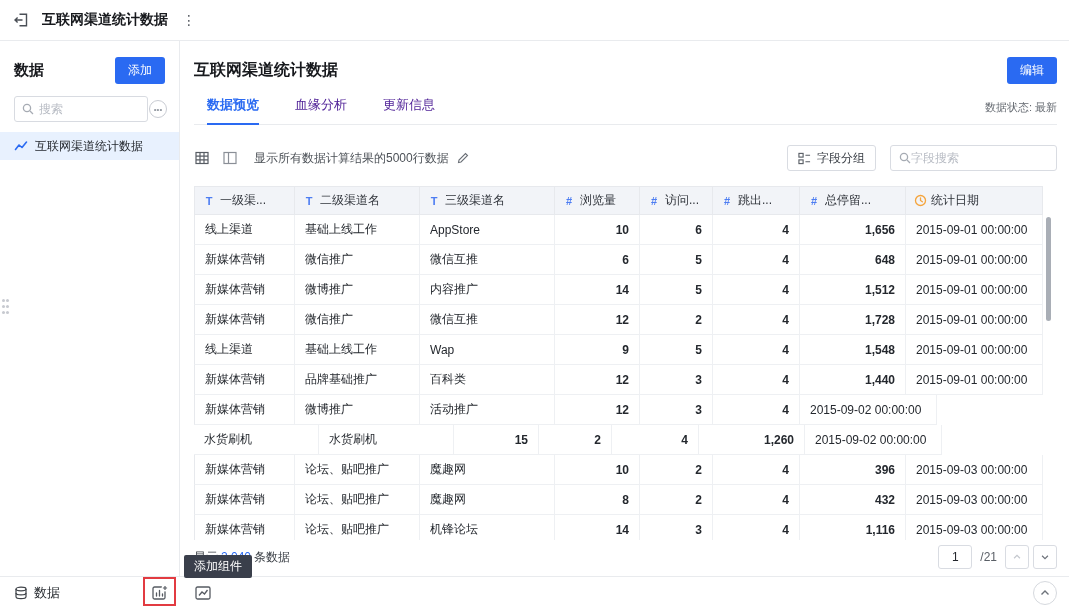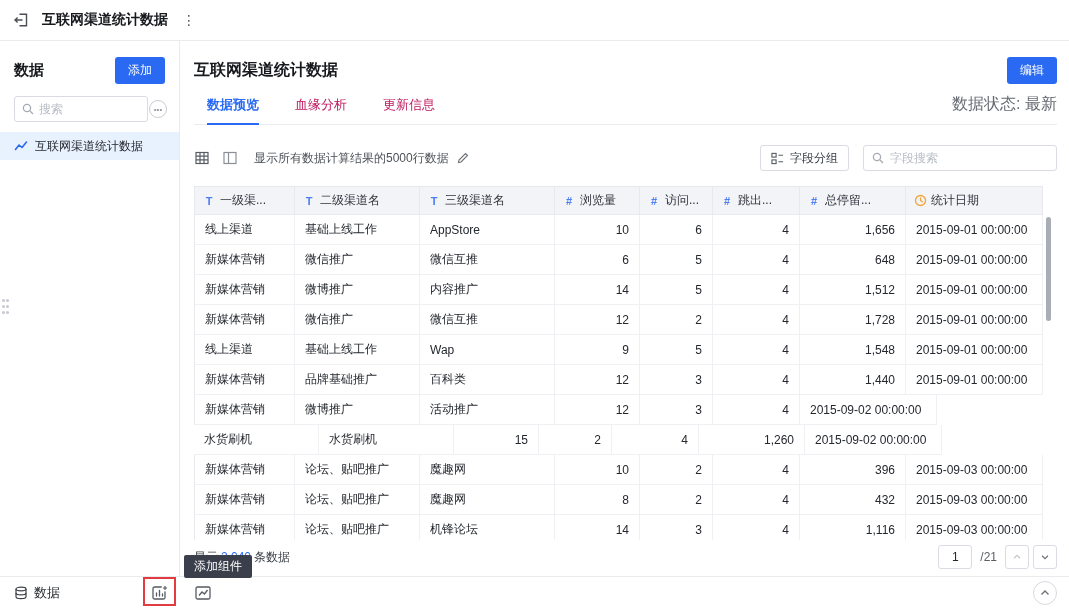--- a/index.html
+++ b/index.html
@@ -39,47 +39,47 @@
     background:#c7cad0; border-radius:50%;
     box-shadow:4px 0 #c7cad0,0 6px #c7cad0,4px 6px #c7cad0,0 12px #c7cad0,4px 12px #c7cad0; cursor:col-resize; }
 
   
   .main { position:absolute; left:180px; top:41px; width:889px; height:535px; background:#fff; }
   .main-head { position:absolute; left:14px; right:12px; top:16px; height:26px;
     display:flex; align-items:center; justify-content:space-between; }
   .main-title { font-size:16px; font-weight:bold; color:#17191d; }
   .tabs { position:absolute; left:14px; right:12px; top:52px; height:32px;
     border-bottom:1px solid #e9ebee; display:flex; gap:36px; padding-left:13px; }
-  .tab { font-size:13px; color:#be185d; display:flex; align-items:flex-end;
+  .tab { font-size:13px; color:#4c1d95; display:flex; align-items:flex-end;
     padding-bottom:10px; cursor:pointer; position:relative; }
   .tab.active { color:#2a6af2; font-weight:bold; }
   .tab.active::after { content:""; position:absolute; left:0; right:0; bottom:-1px; height:2px; background:#2a6af2; }
-  .data-status { position:absolute; right:0; bottom:9px; font-size:16px; color:#666b72; }
+  .data-status { position:absolute; right:0; bottom:9px; font-size:11px; color:#666b72; }
 
   .toolbar { position:absolute; left:14px; right:12px; top:104px; height:26px; display:flex; align-items:center; }
   .view-icons { display:flex; gap:12px; align-items:center; }
   .result-text { margin-left:16px; font-size:12px; color:#4c5157; }
   .pencil { margin-left:7px; cursor:pointer; }
   .spacer { flex:1; }
   .group-btn { height:26px; border:1px solid #d9dce2; border-radius:3px; background:#fff;
     display:flex; align-items:center; gap:6px; padding:0 10px; font-size:12px; color:#383d44; cursor:pointer; font-family:inherit; }
-  .field-search { margin-left:14px; width:194px; height:26px; border:1px solid #d9dce2;
-    border-radius:3px; display:flex; align-items:center; gap:6px; padding:0 8px; }
+  .field-search { margin-left:14px; width:167px; height:26px; border:1px solid #d9dce2;
+    border-radius:3px; display:flex; align-items:center; padding:0 8px; }
 
   
   .table-wrap { position:absolute; left:14px; top:145px; width:849px; height:354px; overflow:hidden; }
   .thead { display:flex; border-top:1px solid #e7e9ed; }
   .th { height:28px; background:#f2f4f8; display:flex; align-items:center; gap:5px; padding:0 8px;
     font-size:12px; color:#2f333a; border-right:1px solid #e7e9ed; border-bottom:1px solid #e7e9ed;
     flex-shrink:0; overflow:hidden; white-space:nowrap; cursor:pointer; }
   .tr { display:flex; }
   .td { height:30px; display:flex; align-items:center; padding:0 10px; font-size:12px; color:#24282e;
     border-right:1px solid #eef0f3; border-bottom:1px solid #eef0f3;
     flex-shrink:0; overflow:hidden; white-space:nowrap; }
-  .td.num-cell { justify-content:flex-end; }
+  .td.num-cell { justify-content:flex-end;font-weight:bold; }
   .bl { border-left:1px solid #e7e9ed; }
   .c0{width:101px}.c1{width:125px}.c2{width:135px}.c3{width:85px}
   .c4{width:73px}.c5{width:87px}.c6{width:106px}.c7{width:137px}
   .f-icon { width:12px; text-align:center; font-size:11px; font-weight:bold; color:#4d7df2; flex-shrink:0; }
   .th-label { overflow:hidden; text-overflow:clip; }
   .v-scrollbar { position:absolute; left:866px; top:176px; width:5px; height:104px;
     background:#a9aeb6; border-radius:3px; cursor:pointer; }
 
   
   .table-footer { position:absolute; left:14px; right:12px; top:503px; height:26px;

